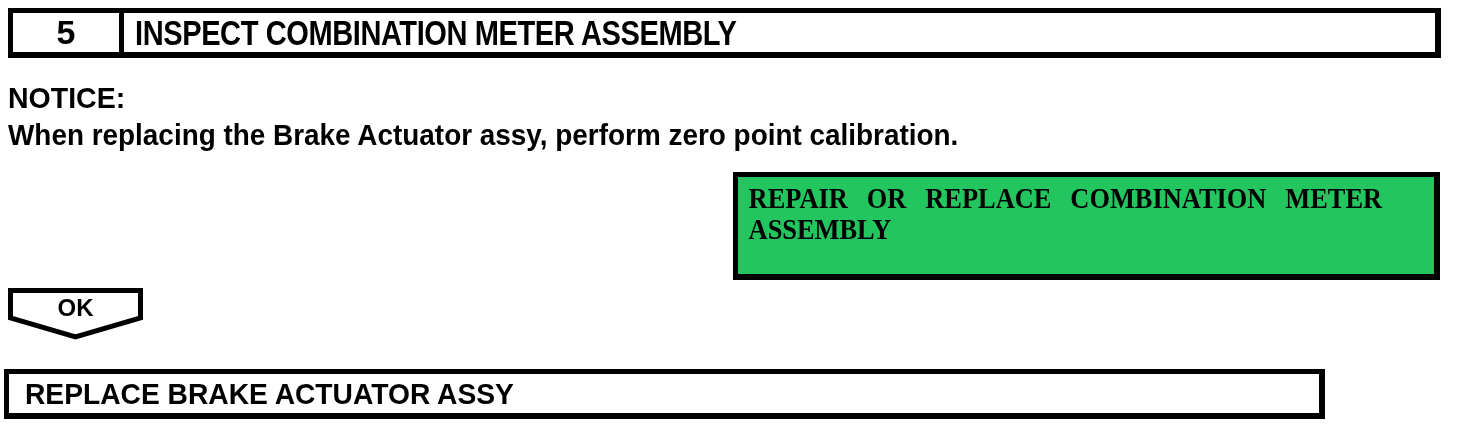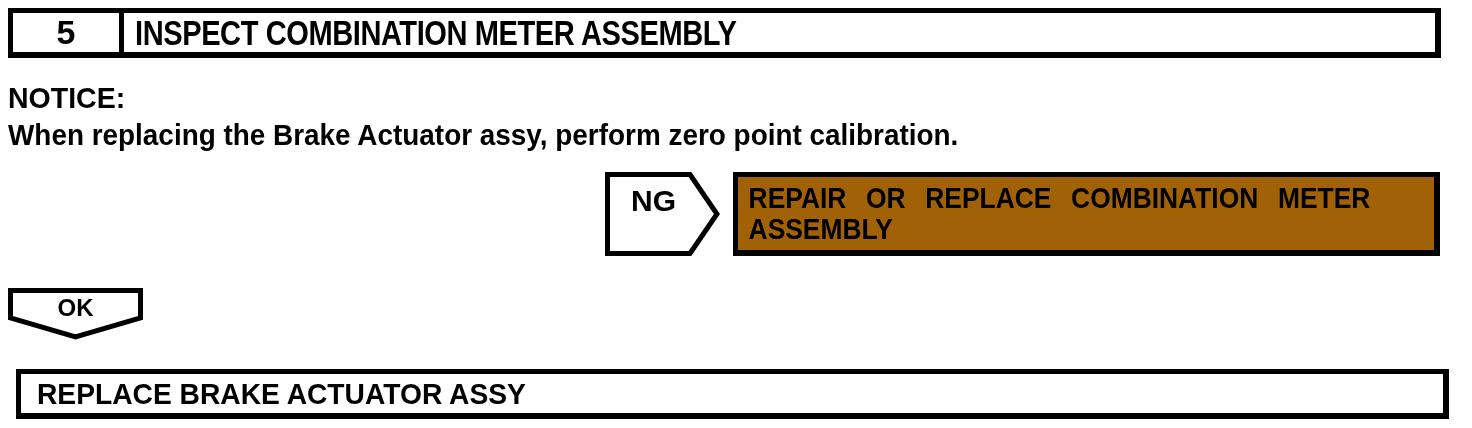--- a/index.html
+++ b/index.html
@@ -87,27 +87,28 @@
     left: 0; top: 0; right: 0; bottom: 0;
     display: flex;
     align-items: center;
     justify-content: center;
     padding: 0 18px 26px 0;
     font-size: 30px;
   }
   .ng-action-box {
     position: absolute;
     left: 733px; top: 172px;
-    width: 707px; height: 84px;
+    width: 707px; height: 108px;
     box-sizing: border-box;
     border: 5px solid #000;
     border-right-width: 6px;
     border-bottom-width: 6px;
-    background: #a16207;
+    background: #22c55e;
     overflow: hidden;
+    font-family: Liberation Serif, serif;
   }
   .ng-action-inner {
     padding: 5px 0 0 12px;
     font-size: 30px;
     line-height: 31px;
     transform: scaleX(0.88);
     transform-origin: left top;
     white-space: nowrap;
   }
   .ng-action-line1 { display: block; word-spacing: 14px; }
@@ -124,22 +125,22 @@
     position: absolute;
     left: 0; top: 0; right: 0; bottom: 0;
     display: flex;
     align-items: center;
     justify-content: center;
     padding-bottom: 12px;
     font-size: 24px;
   }
   .ok-action-box {
     position: absolute;
-    left: 16px; top: 369px;
-    width: 1433px; height: 50px;
+    left: 4px; top: 369px;
+    width: 1321px; height: 50px;
     box-sizing: border-box;
     border: 5px solid #000;
     border-right-width: 6px;
     border-bottom-width: 6px;
     background: #fff;
     display: flex;
     align-items: center;
     padding-left: 16px;
     overflow: hidden;
   }
@@ -160,26 +161,20 @@
       <span>5</span>
     </div>
     <div class="step-title-cell">
       <span>INSPECT COMBINATION METER ASSEMBLY</span>
     </div>
   </div>
 
   <div class="notice-label">NOTICE:</div>
   <div class="notice-text">When replacing the Brake Actuator assy, perform zero point calibration.</div>
 
-  <div class="ng-connector">
-    <svg width="115" height="84" viewBox="0 0 115 84">
-      <polygon points="2.5,2.5 85,2.5 112,42 85,81.5 2.5,81.5" fill="#ffffff" stroke="#000000" stroke-width="5" stroke-linejoin="miter"></polygon>
-    </svg>
-    <div class="connector-label">NG</div>
-  </div>
 
   <div class="ng-action-box">
     <div class="ng-action-inner">
       <span class="ng-action-line1">REPAIR OR REPLACE COMBINATION METER</span>
       <span class="ng-action-line2">ASSEMBLY</span>
     </div>
   </div>
 
   <div class="ok-connector">
     <svg width="135" height="52" viewBox="0 0 135 52">

